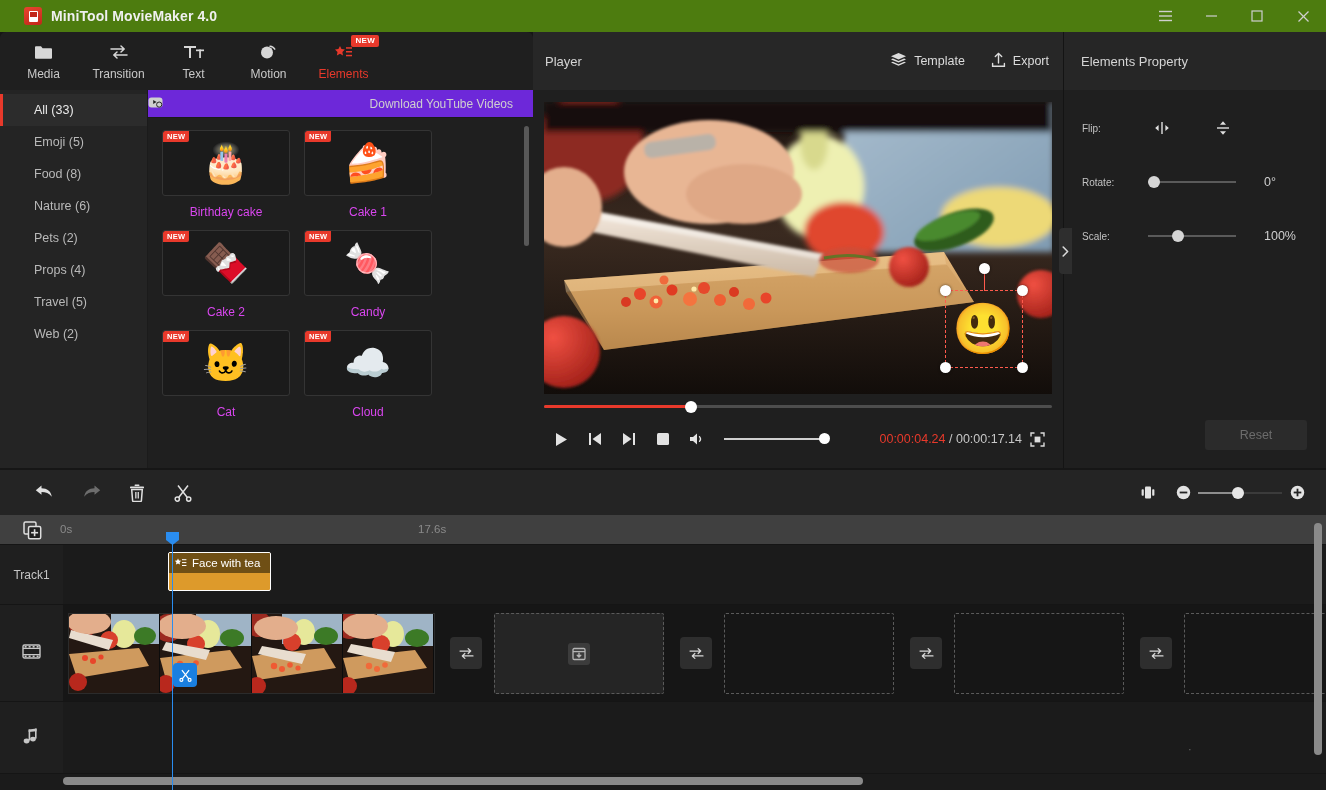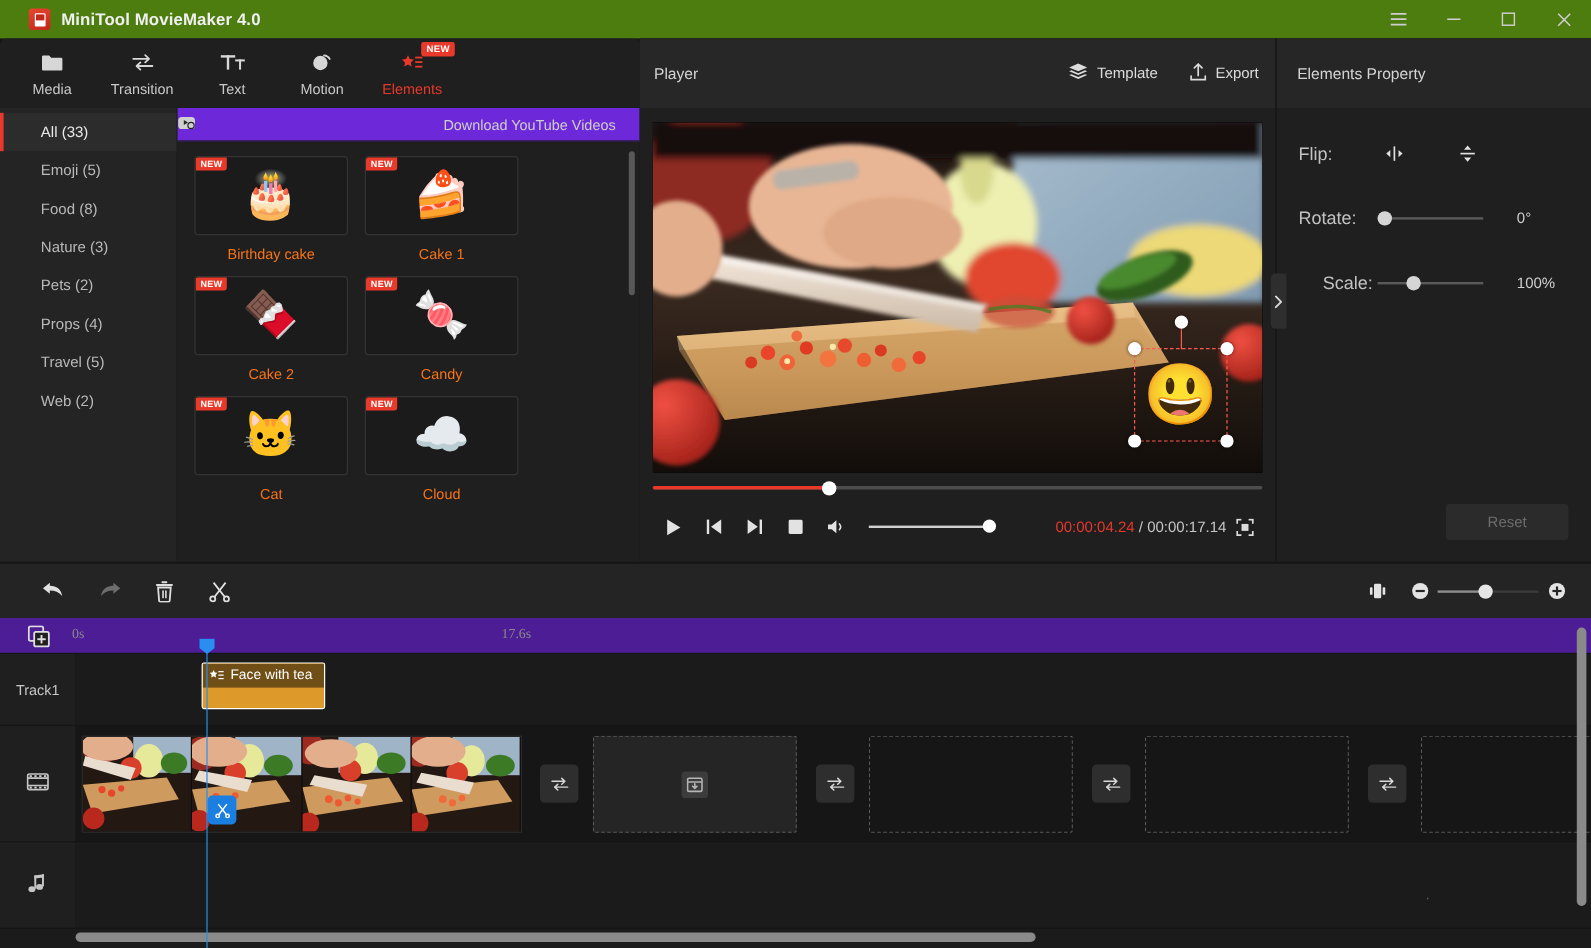--- a/index.html
+++ b/index.html
@@ -56,21 +56,21 @@
   .cell { width:128px; }
   .thumb {
     width:128px; height:66px; background:#1b1b1b; border:1px solid #343434; border-radius:3px;
     position:relative; display:flex; align-items:center; justify-content:center; overflow:hidden;
   }
   .thumb .nb {
     position:absolute; left:0; top:0; background:#e8392b; color:#fff; font-size:7.5px; font-weight:bold;
     padding:1px 4px; border-radius:2px 0 2px 0; line-height:9px; letter-spacing:.3px; z-index:3;
   }
   .thumb .emo { font-size:38px; line-height:1; }
-  .celllabel { text-align:center; font-size:12px; color:#f97316; padding:9px 0 11px; }
+  .celllabel { text-align:center; font-size:12px; color:#d946ef; padding:9px 0 11px; }
   .gridscroll { position:absolute; right:4px; top:8px; width:5px; height:120px; background:#585858; border-radius:3px; }
 
   
   .player { position:absolute; left:533px; top:32px; width:530px; height:436px; background:#1f1f1f; }
   .playerhead { height:58px; display:flex; align-items:center; padding:0 14px 0 12px; background:#272727; }
   .playerhead .ptitle { font-size:13px; color:#d4d4d4; }
   .phspacer { flex:1; }
   .phbtn { display:flex; align-items:center; gap:7px; font-size:12.5px; color:#dcdcdc; margin-left:26px; }
   .stage { position:absolute; left:11px; top:70px; width:508px; height:292px; background:#000; overflow:hidden; }
   .stage .photo { position:absolute; inset:0; }
@@ -95,21 +95,21 @@
   .volknob { position:absolute; right:-2px; top:0; width:11px; height:11px; border-radius:50%; background:#fff; }
   .timecode { margin-left:auto; font-size:12.5px; color:#c7c7c7; white-space:nowrap; }
   .timecode .cur { color:#e8392b; }
   .fsbtn { width:30px; height:28px; display:flex; align-items:center; justify-content:center; color:#dcdcdc; }
 
   
   .proppane { position:absolute; left:1063px; top:32px; width:263px; height:436px; background:#1f1f1f; border-left:1px solid #141414; }
   .prophead { height:58px; display:flex; align-items:center; padding-left:17px; background:#262626; }
   .prophead .t { font-size:13px; color:#d4d4d4; }
   .proprow { display:flex; align-items:center; height:36px; padding-left:18px; }
-  .proprow .plabel { width:62px; font-size:15px; color:#c2c2c2; }
+  .proprow .plabel { width:62px; font-size:10px; color:#c2c2c2; }
   .flipbtn { width:36px; height:26px; display:flex; align-items:center; justify-content:center; color:#e0e0e0; }
   .slider { position:relative; width:88px; height:12px; margin-left:4px; }
   .sbar { position:absolute; left:0; top:5px; width:100%; height:2px; background:#5a5a5a; }
   .sknob { position:absolute; top:0; width:12px; height:12px; border-radius:50%; background:#d5d5d5; }
   .pval { margin-left:28px; font-size:12.5px; color:#cfcfcf; }
   .resetbtn {
     position:absolute; right:19px; bottom:18px; width:102px; height:30px;
     background:#2b2b2b; border-radius:3px; color:#6c6c6c; font-size:12.5px;
     display:flex; align-items:center; justify-content:center;
   }
@@ -127,21 +127,21 @@
   .zoomwrap { margin-left:auto; display:flex; align-items:center; padding-right:14px; gap:0; }
   .fitbtn { width:40px; height:30px; display:flex; align-items:center; justify-content:center; color:#e3e3e3; }
   .zmbtn { width:30px; height:30px; display:flex; align-items:center; justify-content:center; color:#e3e3e3; }
   .zslider { position:relative; width:84px; height:12px; }
   .zbar-l { position:absolute; left:0; top:5px; width:48%; height:2px; background:#8e8e8e; }
   .zbar-r { position:absolute; right:0; top:5px; width:52%; height:2px; background:#3b3b3b; }
   .zknob { position:absolute; left:calc(48% - 6px); top:0; width:12px; height:12px; border-radius:50%; background:#e6e6e6; }
 
   
   .timelinearea { position:absolute; left:0; top:515px; width:1326px; height:275px; background:#1b1b1b; }
-  .ruler { position:relative; height:30px; background:#4c1d95; border-bottom:1px solid #151515;font-family:Liberation Serif, serif; }
+  .ruler { position:relative; height:30px; background:#404040; border-bottom:1px solid #151515; }
   .addbtn { position:absolute; left:20px; top:3px; width:24px; height:24px; display:flex; align-items:center; justify-content:center; color:#dedede; }
   .rulerlbl { position:absolute; top:8px; font-size:11.5px; color:#8a8a8a; }
 
   .trackrow { position:relative; display:flex; border-bottom:1px solid #151515; }
   .trackhead { width:63px; flex:0 0 63px; display:flex; align-items:center; justify-content:center; color:#c6c6c6; font-size:12px; background:#1f1f1f; }
   .trackbody { position:relative; flex:1; background:#1b1b1b; }
   .row-elem { height:60px; }
   .row-video { height:97px; }
   .row-audio { height:72px; }
   .row-video .trackbody { background:#161616; }
@@ -288,21 +288,21 @@
     <div class="catitem active">
         <span>All (33)</span>
       </div>
     <div class="catitem">
         <span>Emoji (5)</span>
       </div>
     <div class="catitem">
         <span>Food (8)</span>
       </div>
     <div class="catitem">
-        <span>Nature (3)</span>
+        <span>Nature (6)</span>
       </div>
     <div class="catitem">
         <span>Pets (2)</span>
       </div>
     <div class="catitem">
         <span>Props (4)</span>
       </div>
     <div class="catitem">
         <span>Travel (5)</span>
       </div>
@@ -597,21 +597,21 @@
 
     <div class="proprow" style="margin-top:18px;">
       <div class="plabel">Rotate:</div>
       <div class="slider">
         <div class="sbar"></div>
         <div class="sknob" style="left:0px;"></div>
       </div>
       <div class="pval">0°</div>
     </div>
 
-    <div class="proprow" style="margin-top:18px;text-align:right;">
+    <div class="proprow" style="margin-top:18px;">
       <div class="plabel">Scale:</div>
       <div class="slider">
         <div class="sbar"></div>
         <div class="sknob" style="left:24px;"></div>
       </div>
       <div class="pval">100%</div>
     </div>
 
     <div class="resetbtn">Reset</div>
   </div>

